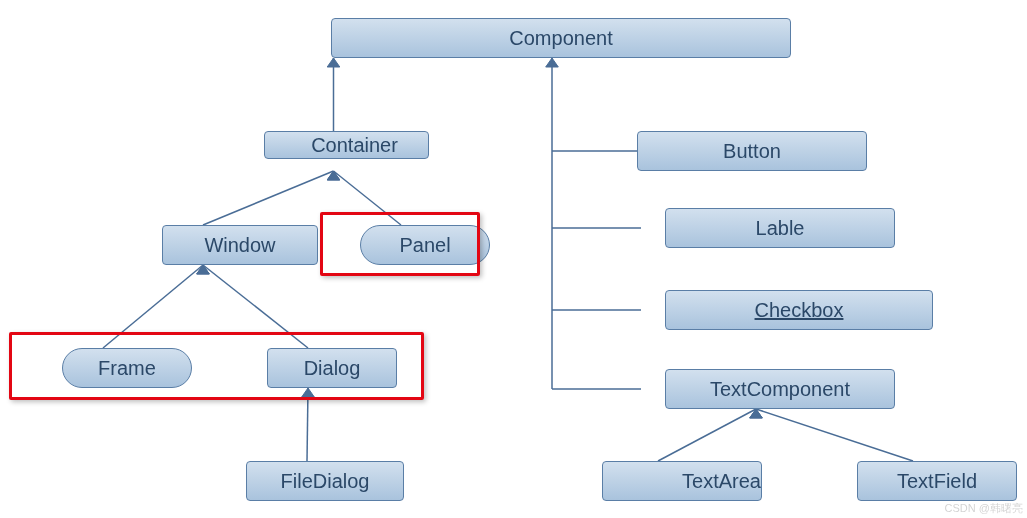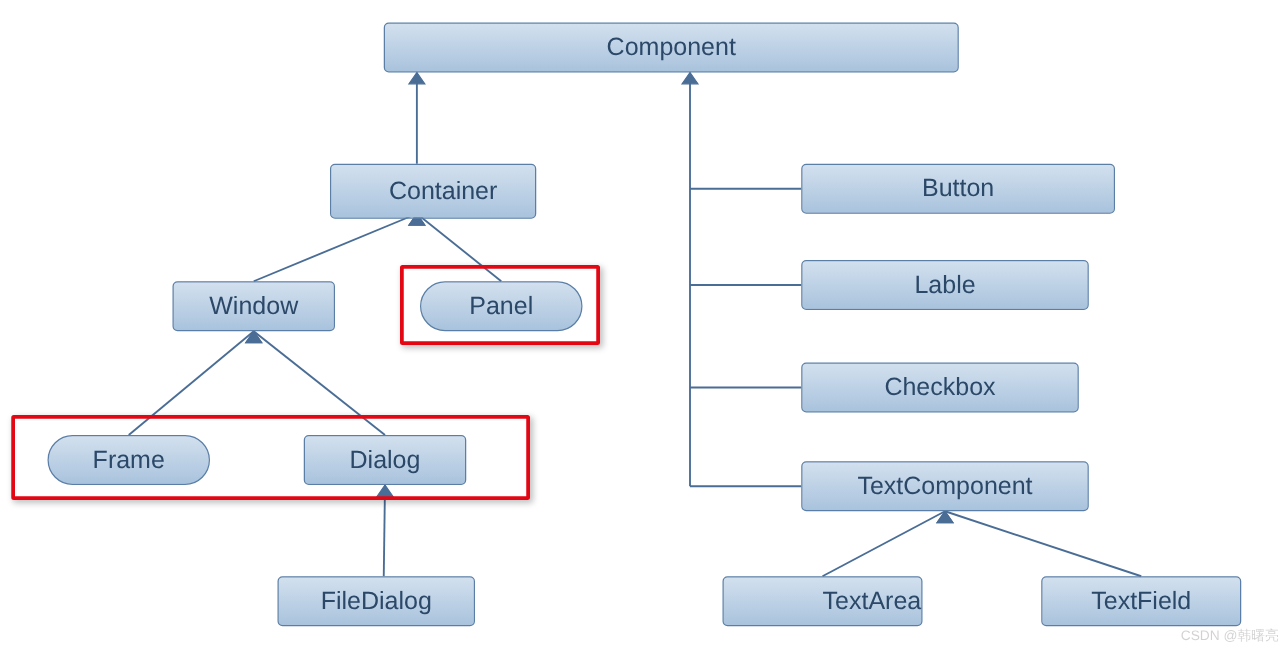--- a/index.html
+++ b/index.html
@@ -21,20 +21,21 @@
     background: linear-gradient(to bottom, #d2e0ee, #a9c3dd);
     border: 1px solid #5a7ea6;
     border-radius: 4px;
     text-align: center;
     font-size: 20px;
     color: #2b4868;
     display: flex;
     align-items: center;
     justify-content: center;
     box-sizing: border-box;
+    margin-left: 24px;
   }
   .hl {
     position: absolute;
     border: 3px solid #e30613;
     box-sizing: border-box;
     box-shadow: 2px 2px 5px rgba(0,0,0,0.25);
     border-radius: 2px;
   }
   svg { position: absolute; left: 0; top: 0; }
   .watermark {
@@ -71,45 +72,45 @@
       <polygon points="552,58 545.7,67 558.3,67" fill="#4a6d96" stroke="#4a6d96"></polygon>
       <polyline points="552,151 641,151" fill="none" stroke="#4a6d96" stroke-width="1.5"></polyline>
       <polyline points="552,228 641,228" fill="none" stroke="#4a6d96" stroke-width="1.5"></polyline>
       <polyline points="552,310 641,310" fill="none" stroke="#4a6d96" stroke-width="1.5"></polyline>
       <polyline points="552,389 641,389" fill="none" stroke="#4a6d96" stroke-width="1.5"></polyline>
     </svg>
   <div id="boxes">
       <div class="box" style="left: 307px; top: 18px; width: 460px; height: 40px;">
         <span>Component</span>
       </div>
-      <div class="box" style="left: 264px; top: 131px; width: 165px; height: 44px; padding-left: 16px;">
+      <div class="box" style="left: 240px; top: 131px; width: 165px; height: 28px; padding-left: 16px;">
         <span>Container</span>
       </div>
-      <div class="box" style="left: 138px; top: 225px; width: 130px; height: 40px;">
+      <div class="box" style="left: 138px; top: 225px; width: 156px; height: 40px;">
         <span>Window</span>
       </div>
       <div class="box" style="left: 336px; top: 225px; width: 130px; height: 40px; border-radius: 20px;">
         <span>Panel</span>
       </div>
       <div class="box" style="left: 38px; top: 348px; width: 130px; height: 40px; border-radius: 20px;">
         <span>Frame</span>
       </div>
       <div class="box" style="left: 243px; top: 348px; width: 130px; height: 40px;">
         <span>Dialog</span>
       </div>
       <div class="box" style="left: 222px; top: 461px; width: 158px; height: 40px;">
         <span>FileDialog</span>
       </div>
-      <div class="box" style="left: 641px; top: 131px; width: 251px; height: 40px;">
+      <div class="box" style="left: 613px; top: 131px; width: 230px; height: 40px;">
         <span>Button</span>
       </div>
       <div class="box" style="left: 641px; top: 208px; width: 230px; height: 40px;">
         <span>Lable</span>
       </div>
-      <div class="box" style="left: 641px; top: 290px; width: 222px; height: 40px;">
+      <div class="box" style="left: 641px; top: 290px; width: 268px; height: 40px; text-decoration: underline;">
         <span>Checkbox</span>
       </div>
       <div class="box" style="left: 641px; top: 369px; width: 230px; height: 40px; justify-content: center;">
         <span>TextComponent</span>
       </div>
       <div class="box" style="left: 578px; top: 461px; width: 160px; height: 40px; justify-content: flex-end;">
         <span>TextArea</span>
       </div>
       <div class="box" style="left: 833px; top: 461px; width: 160px; height: 40px;">
         <span>TextField</span>

